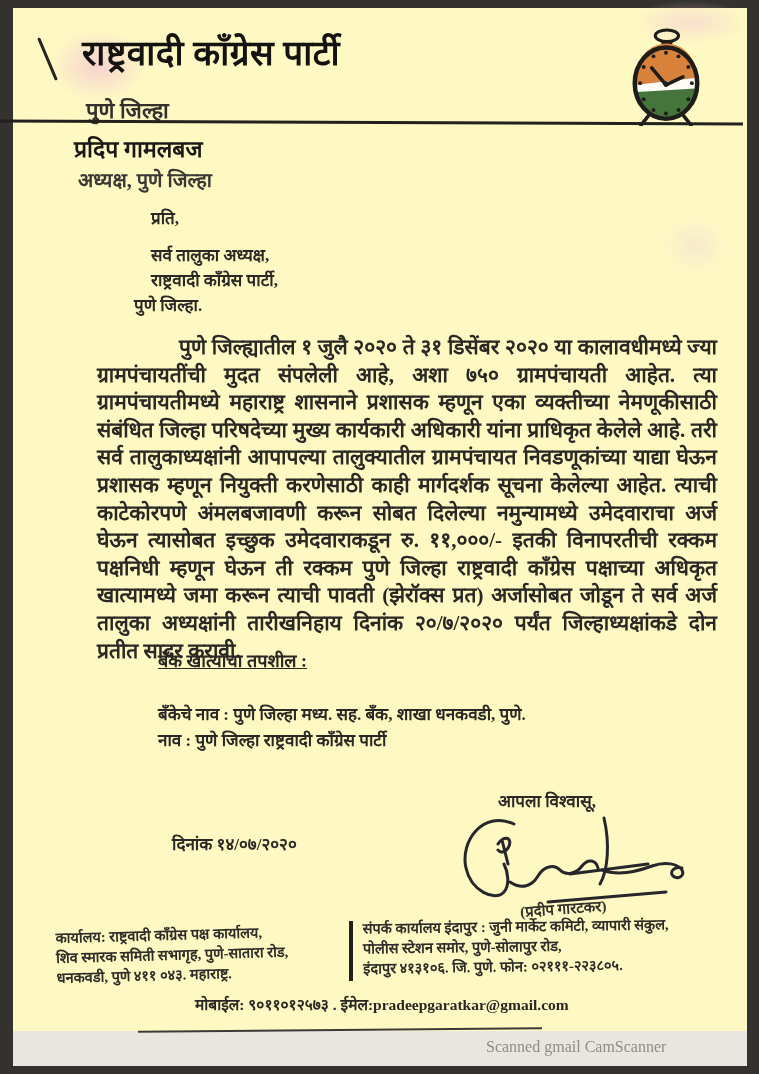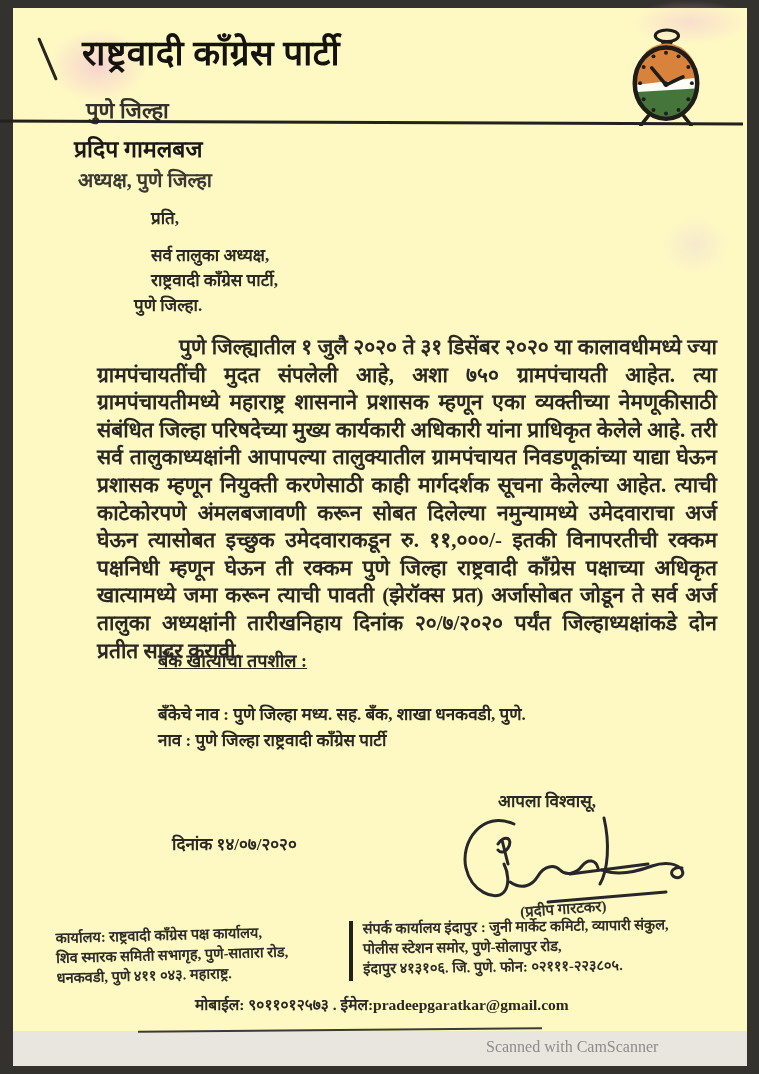--- a/index.html
+++ b/index.html
@@ -123,15 +123,15 @@
   <div class="rule" style="left:349px;top:921px;width:4px;height:60px;"></div>
   <div class="abs foot" style="left:363px;top:916px;width:375px;transform:rotate(-0.8deg);">
     <div>संपर्क कार्यालय इंदापुर : जुनी मार्केट कमिटी, व्यापारी संकुल,</div>
     <div>पोलीस स्टेशन समोर, पुणे-सोलापुर रोड,</div>
     <div>इंदापुर ४१३१०६. जि. पुणे. फोन: ०२१११-२२३८०५.</div>
   </div>
   <div class="abs contact" style="left:186px;top:993px;margin-left:9px;">मोबाईल: ९०११०१२५७३ . ईमेल:pradeepgaratkar@gmail.com</div>
 
   <div class="camstrip" style="left:13px;top:1031px;width:734px;height:35px;"></div>
   <div class="rule" style="left:138px;top:1029px;width:404px;height:2px;transform:rotate(-0.5deg);background:#3c3a36;"></div>
-  <div class="abs camtext" style="left:486px;top:1038px;">Scanned with CamScanner</div>
+  <div class="abs camtext" style="left:486px;top:1038px;">Scanned gmail CamScanner</div>
 
 </div>
 
 </body></html>

